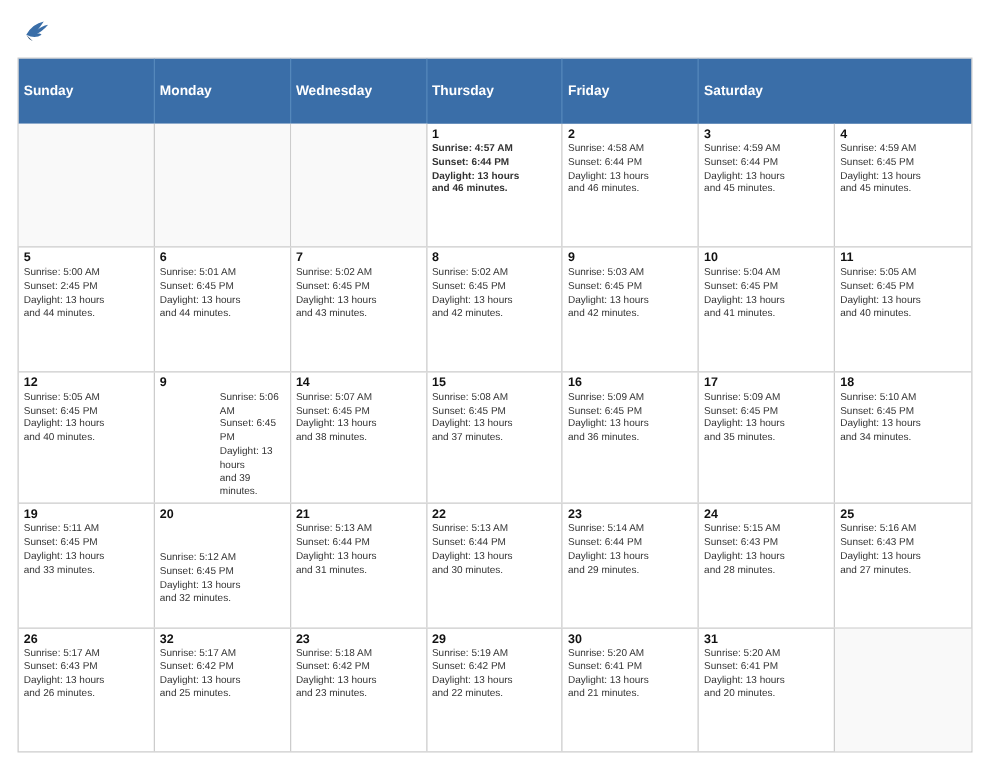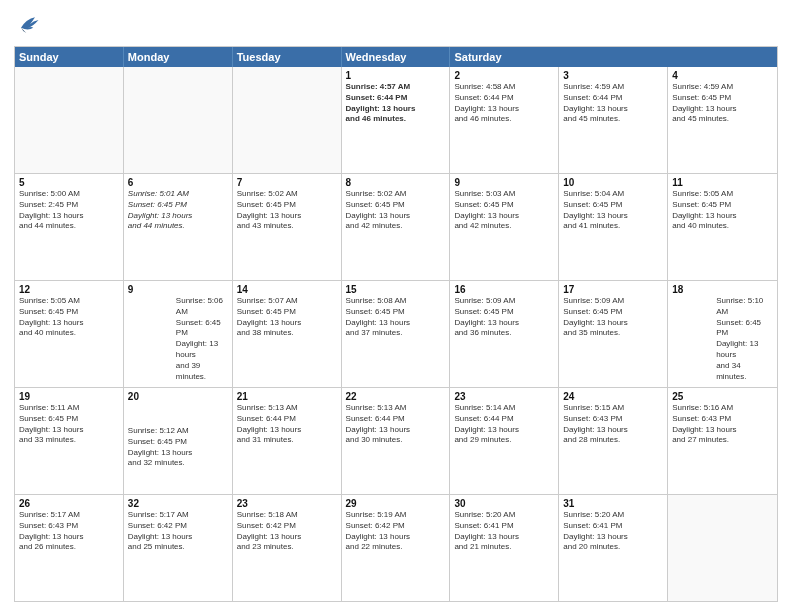--- a/index.html
+++ b/index.html
@@ -60,21 +60,21 @@
     }
     .day-headers {
       display: grid;
       grid-template-columns: repeat(7, 1fr);
       background: #3a6ea8;
     }
     .day-header {
       color: #fff;
       font-size: 11px;
       font-weight: bold;
-      padding: 4px 4px;
+      padding: 20px 4px;
       text-align: left;
       border-right: 1px solid #5588bb;
     }
     .day-header:last-child { border-right: none; }
     .weeks {
       flex: 1;
       display: flex;
       flex-direction: column;
     }
     .week-row {
@@ -125,22 +125,23 @@
     <div class="title-block">
       <div class="month-title"></div>
       <div class="subtitle"></div>
     </div>
   </div>
 
   <div class="calendar">
     <div class="day-headers">
     <div class="day-header">Sunday</div>
         <div class="day-header">Monday</div>
-        <div class="day-header">Tuesday</div>
         <div class="day-header">Wednesday</div>
+        <div class="day-header">Thursday</div>
+        <div class="day-header">Friday</div>
         <div class="day-header">Saturday</div>
       </div>
     <div class="weeks">
     <div class="week-row">
           <div class="day-cell empty"></div>
           <div class="day-cell empty"></div>
           <div class="day-cell empty"></div>
           <div class="day-cell">
             <span class="day-num">1</span>
             <div class="day-info" style="white-space: pre-line; font-weight: bold;">Sunrise: 4:57 AM
@@ -173,21 +174,21 @@
         <div class="week-row">
           <div class="day-cell">
             <span class="day-num">5</span>
             <div class="day-info" style="white-space: pre-line;">Sunrise: 5:00 AM
 Sunset: 2:45 PM
 Daylight: 13 hours
 and 44 minutes.</div>
           </div>
           <div class="day-cell">
             <span class="day-num">6</span>
-            <div class="day-info" style="white-space: pre-line; font-style: italic;">Sunrise: 5:01 AM
+            <div class="day-info" style="white-space: pre-line;">Sunrise: 5:01 AM
 Sunset: 6:45 PM
 Daylight: 13 hours
 and 44 minutes.</div>
           </div>
           <div class="day-cell">
             <span class="day-num">7</span>
             <div class="day-info" style="white-space: pre-line;">Sunrise: 5:02 AM
 Sunset: 6:45 PM
 Daylight: 13 hours
 and 43 minutes.</div>
@@ -259,21 +260,21 @@
           </div>
           <div class="day-cell">
             <span class="day-num">17</span>
             <div class="day-info" style="white-space: pre-line;">Sunrise: 5:09 AM
 Sunset: 6:45 PM
 Daylight: 13 hours
 and 35 minutes.</div>
           </div>
           <div class="day-cell">
             <span class="day-num">18</span>
-            <div class="day-info" style="white-space: pre-line; margin-left: 44px;">Sunrise: 5:10 AM
+            <div class="day-info" style="white-space: pre-line;">Sunrise: 5:10 AM
 Sunset: 6:45 PM
 Daylight: 13 hours
 and 34 minutes.</div>
           </div>
         </div>
         <div class="week-row">
           <div class="day-cell">
             <span class="day-num">19</span>
             <div class="day-info" style="white-space: pre-line;">Sunrise: 5:11 AM
 Sunset: 6:45 PM

